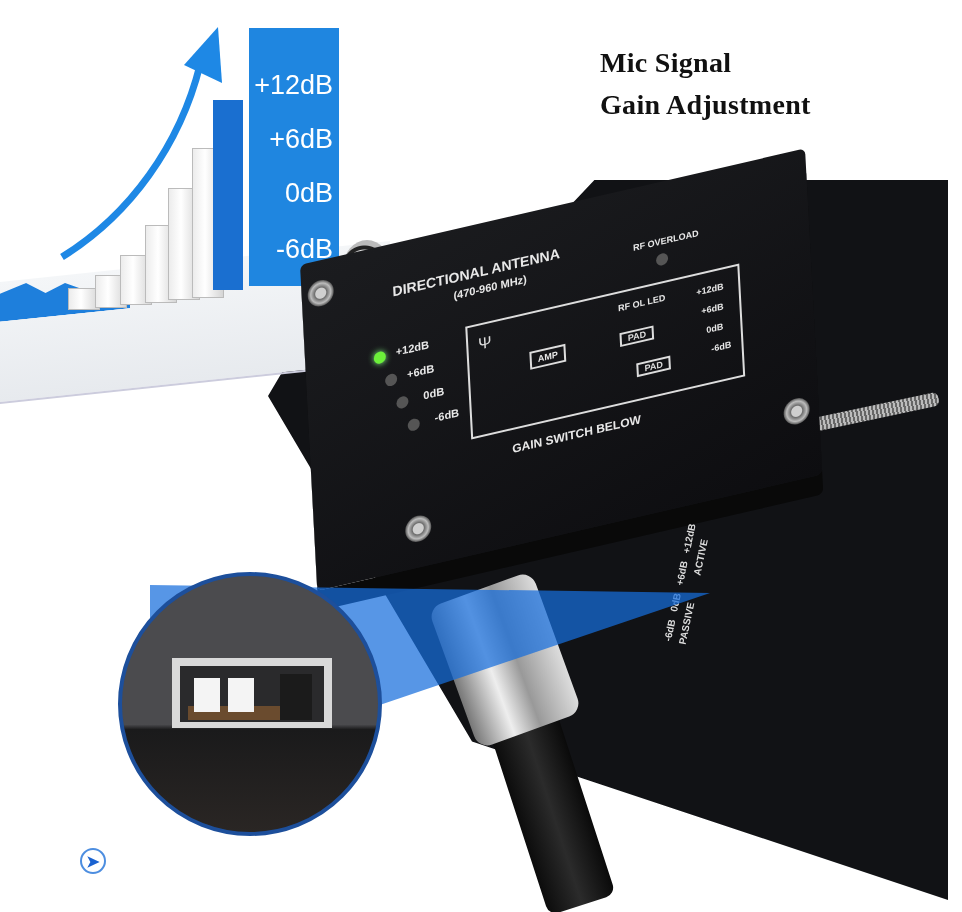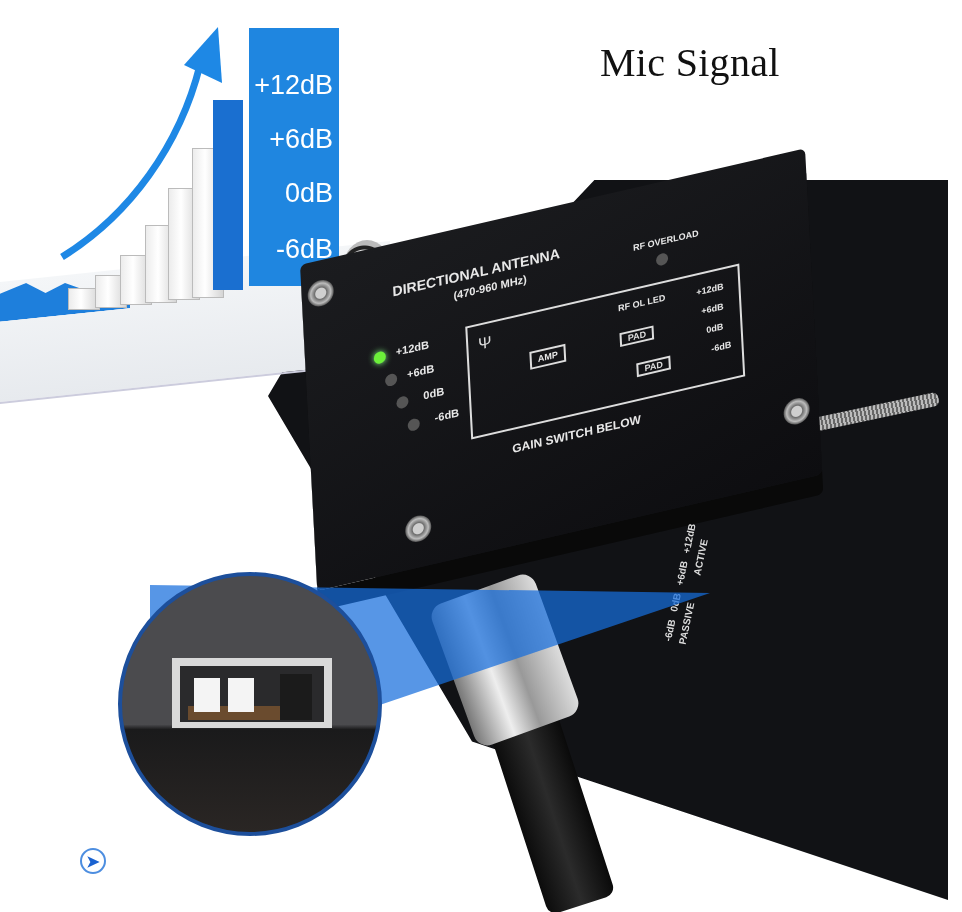--- a/index.html
+++ b/index.html
@@ -1,19 +1,19 @@
 <!DOCTYPE html>
 <html><head>
 <meta charset="utf-8">
 <style>
   html,body{margin:0;padding:0;}
   body{width:962px;height:912px;background:#ffffff;position:relative;overflow:hidden;font-family:"Liberation Sans",sans-serif;}
   .abs{position:absolute;}
   
-  .headline{left:600px;top:42px;font-family:"Liberation Serif",serif;font-weight:normal;font-size:40px;line-height:42px;color:#111;letter-spacing:0.3px;}
+  .headline{left:600px;top:42px;font-family:"Liberation Serif",serif;font-weight:bold;font-size:28px;line-height:42px;color:#111;letter-spacing:0.3px;}
   
   .chart-sheet{left:-10px;top:262px;width:400px;height:120px;background:linear-gradient(180deg,#f4f6f8,#e7eaee);transform:skewY(-6deg);border-bottom:2px solid #ccd;}
   .chart-area{left:0;top:275px;width:130px;height:40px;background:#1e7fdc;clip-path:polygon(0 30%,20% 10%,35% 40%,50% 20%,70% 50%,100% 15%,100% 100%,0 100%);transform:skewY(-6deg);}
   .bar{background:linear-gradient(90deg,#ececec,#ffffff 40%,#d5d5d5);border:1px solid #bbb;box-sizing:border-box;}
   .bar-blue{background:#1a6fd0;}
   .gain-label-col{left:249px;top:28px;width:90px;height:258px;background:#1f86e0;color:#fff;}
   .gain-label{position:absolute;right:6px;font-size:27px;line-height:30px;}
   .arrow-svg{left:60px;top:25px;}
   .roll{left:343px;top:240px;width:48px;height:56px;border-radius:50%;background:radial-gradient(circle at 45% 50%,#333 0 6px,#ddd 7px 10px,#222 11px 14px,#ddd 15px 18px,#222 19px 22px,#bbb 23px);}
   
@@ -62,20 +62,21 @@
 <div class="abs gain-label-col">
   <div class="gain-label" style="top:42px;">+12dB</div>
   <div class="gain-label" style="top:96px;">+6dB</div>
   <div class="gain-label" style="top:150px;">0dB</div>
   <div class="gain-label" style="top:206px;">-6dB</div>
 </div>
 <div class="abs roll"></div>
 
 <div class="abs headline">
   <div>Mic Signal</div>
+  <div>Gain Adjustment</div>
 </div>
 
 <div class="abs screw" style="left:666px;top:240px;"></div>
 
 <div class="abs device">
   <div class="abs screw" style="left:6px;top:20px;"></div>
   <div class="abs screw" style="left:470px;top:248px;"></div>
   <div class="abs screw" style="left:90px;top:278px;"></div>
 
   <div class="abs device-text" style="left:90px;top:40px;font-size:14px;">DIRECTIONAL ANTENNA</div>

